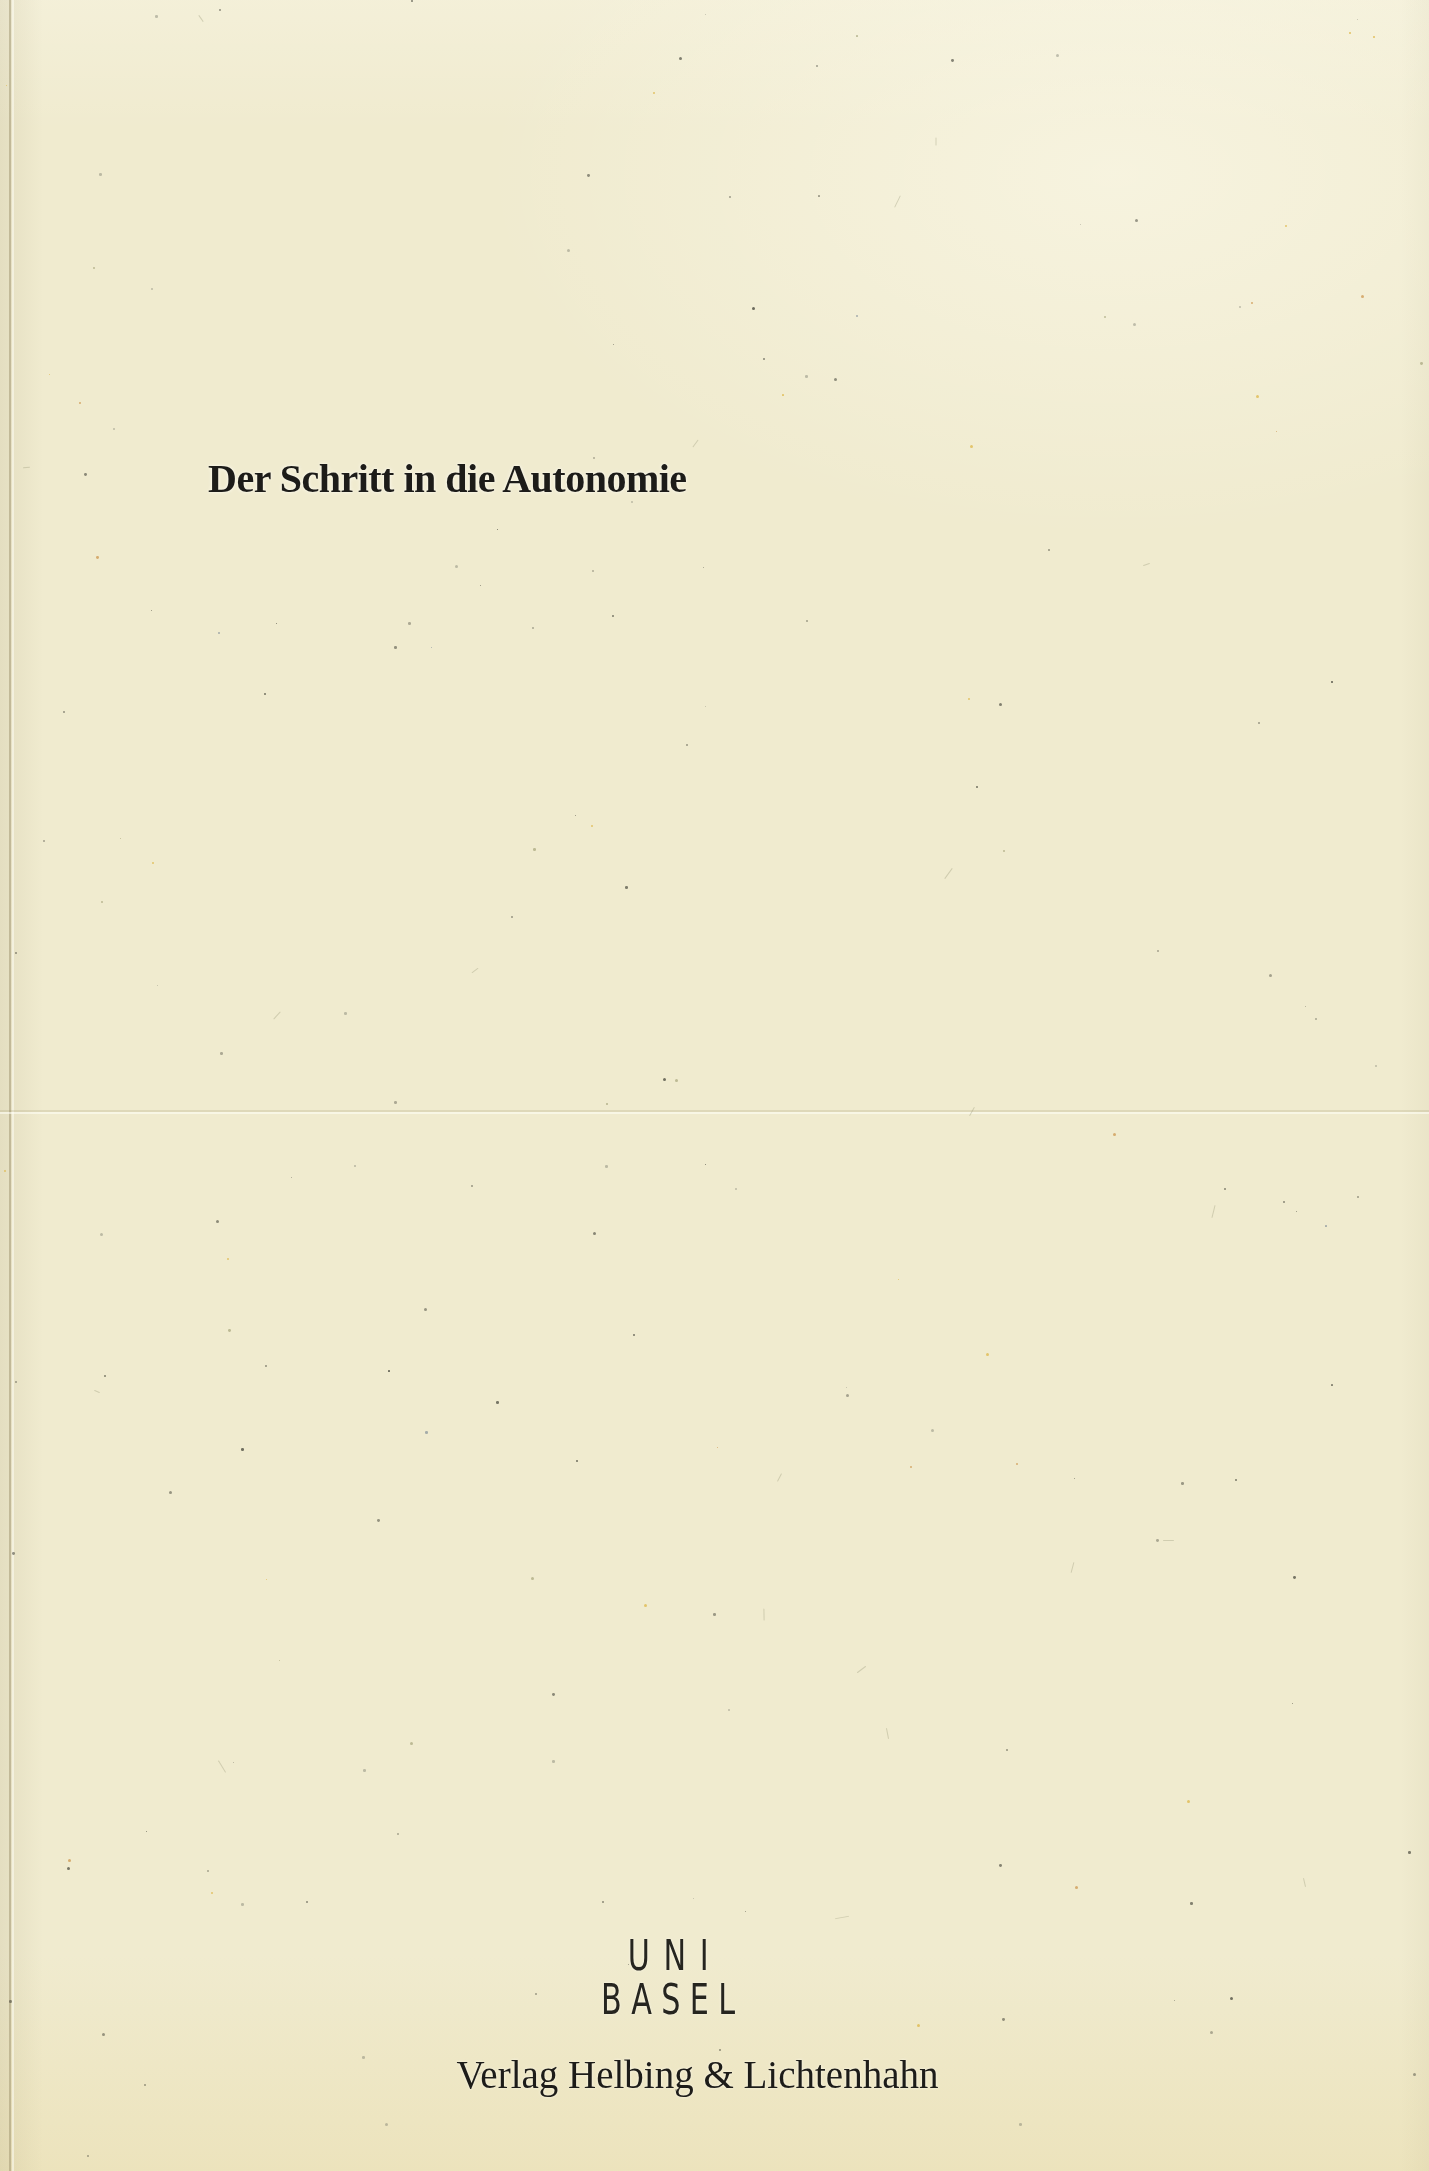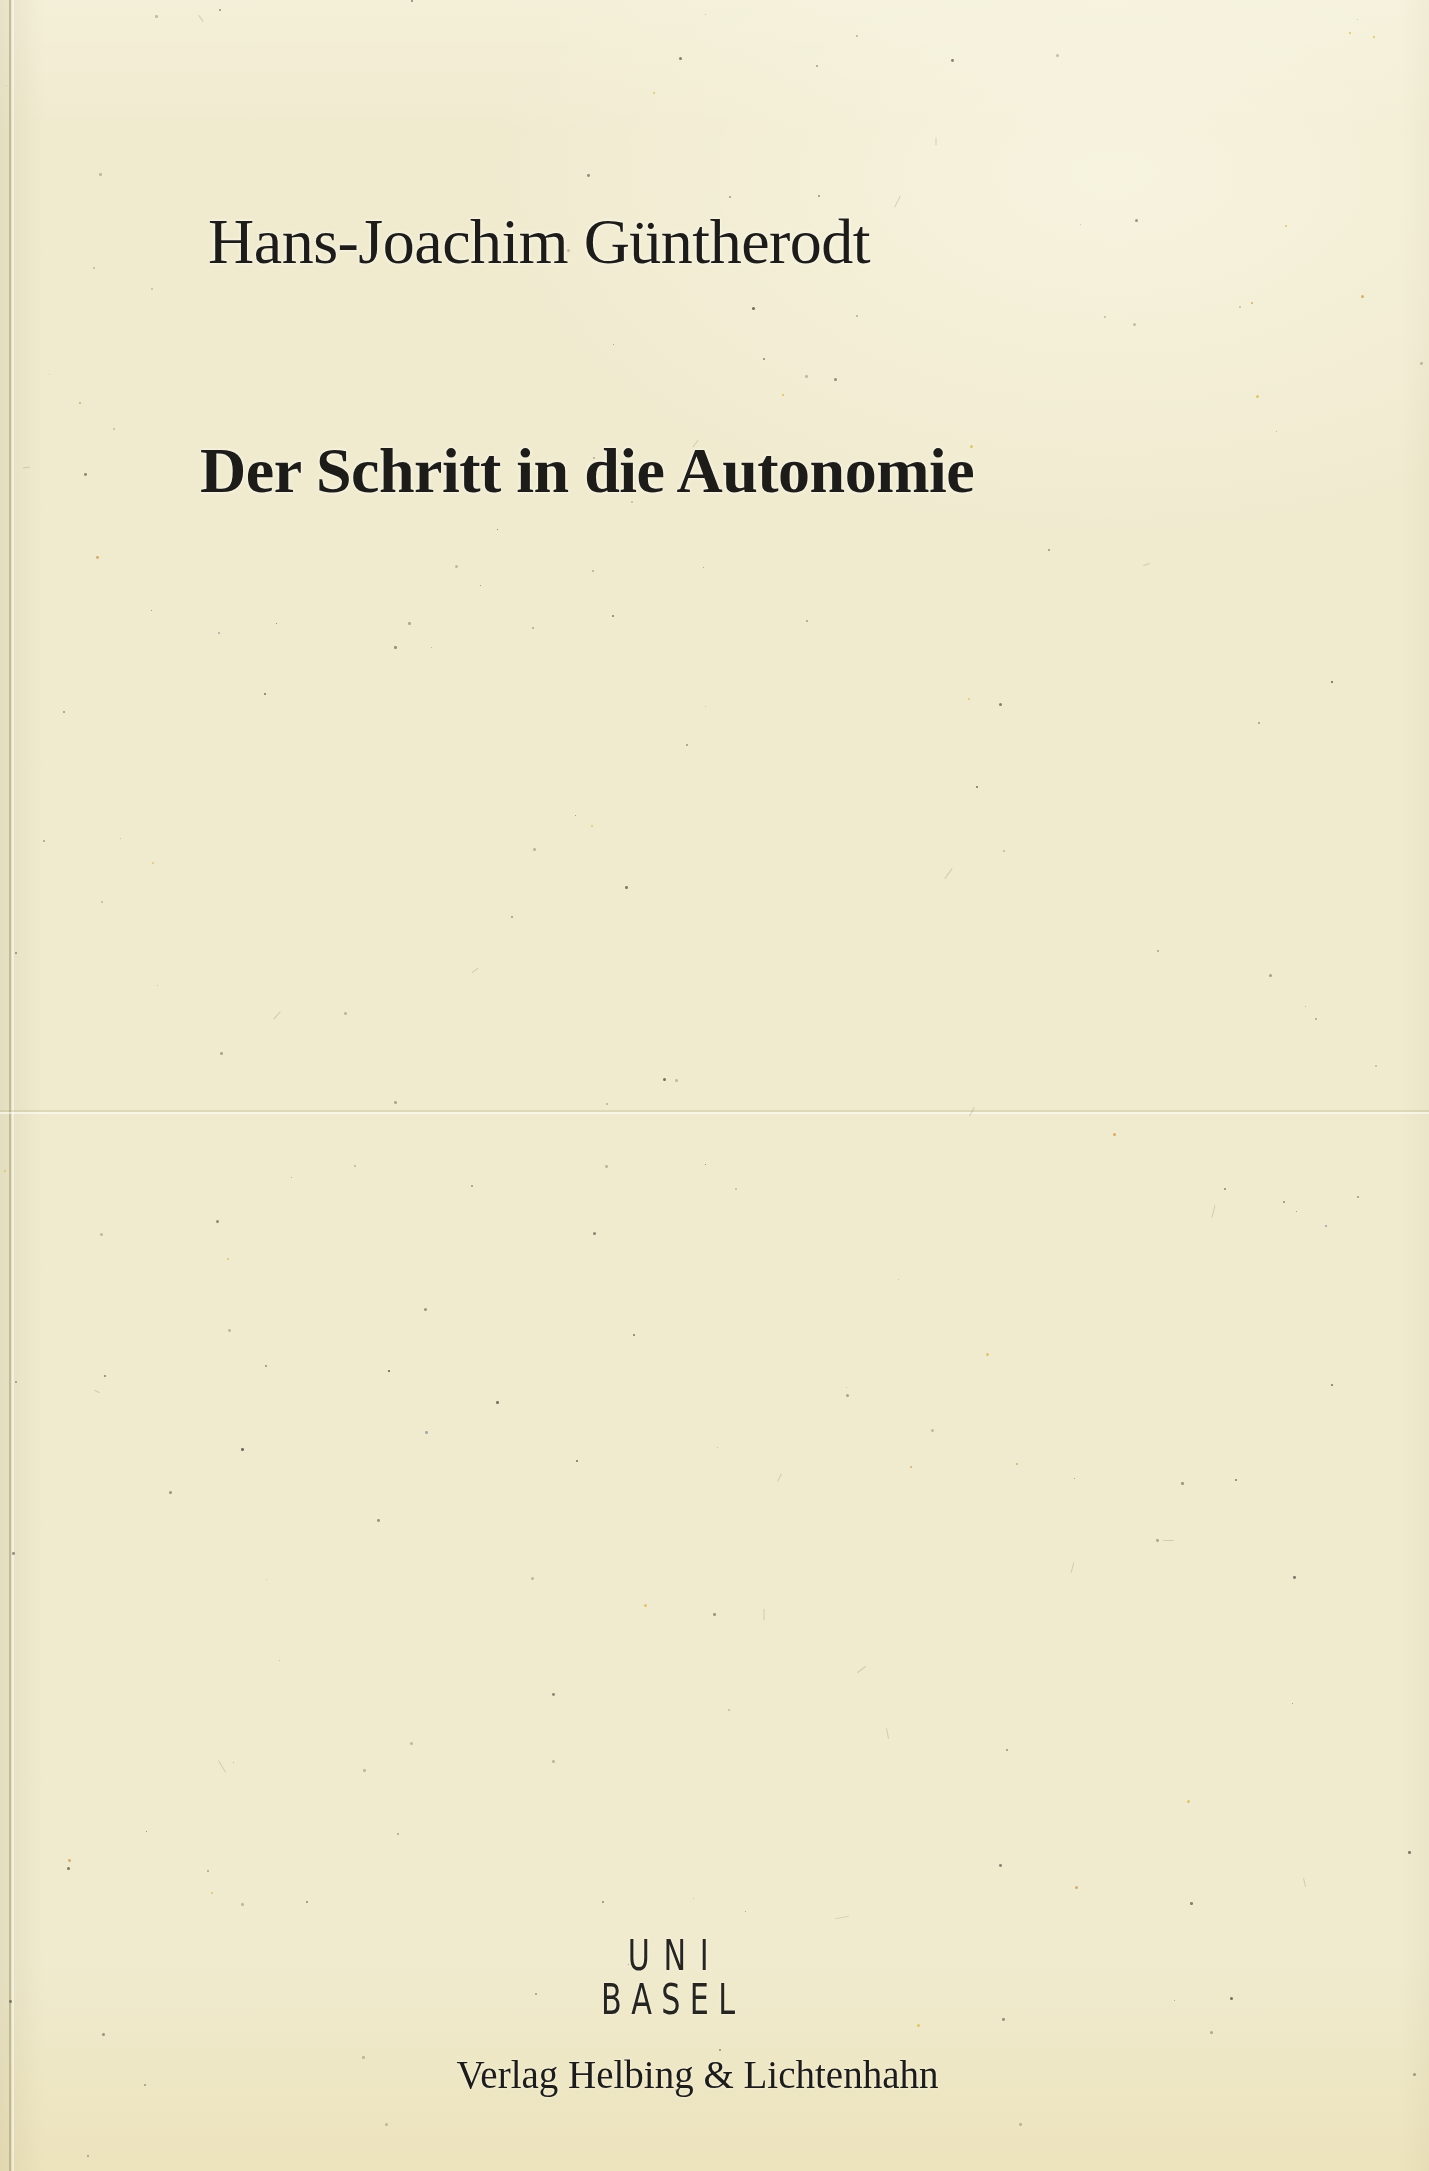--- a/index.html
+++ b/index.html
@@ -37,22 +37,22 @@
 
   
   .author {
     position: absolute; left: 208px; top: 210px;
     font-size: 64px; font-weight: normal; letter-spacing: -0.5px;
     margin: 0; line-height: 1;
     text-shadow: 0 0 4px rgba(252,250,238,0.95), 0 0 2px rgba(252,250,238,0.9);
   }
   .title {
     position: absolute; left: 200px; top: 434px;
-    font-size: 64px; font-weight: bold; letter-spacing: -0.5px;
-    margin: 0; line-height: 74px;
+    font-size: 40px; font-weight: bold; letter-spacing: -0.5px;
+    margin: 8px; line-height: 74px;
     text-shadow: 0 0 4px rgba(252,250,238,0.95), 0 0 2px rgba(252,250,238,0.9);
   }
   .title div { white-space: nowrap; }
 
   .logo-svg { position: absolute; left: 535px; top: 1618px; width: 285px; height: 285px; }
 
   .wordmark {
     position: absolute; left: 0; top: 1935px; width: 100%;
     text-align: center;
     transform: translateX(-46px);
@@ -286,21 +286,20 @@
       <div class="fiber" style="left: 932px; top: 141px; width: 8px; background: rgba(150, 150, 118, 0.35); transform: rotate(90deg);"></div>
       <div class="fiber" style="left: 1300px; top: 1882px; width: 9px; background: rgba(150, 150, 118, 0.35); transform: rotate(77deg);"></div>
       <div class="fiber" style="left: 891px; top: 201px; width: 13px; background: rgba(150, 150, 118, 0.35); transform: rotate(116deg);"></div>
       <div class="fiber" style="left: 272px; top: 1015px; width: 10px; background: rgba(150, 150, 118, 0.35); transform: rotate(133deg);"></div>
       <div class="fiber" style="left: 197px; top: 18px; width: 8px; background: rgba(150, 150, 118, 0.35); transform: rotate(55deg);"></div>
       <div class="fiber" style="left: 775px; top: 1477px; width: 9px; background: rgba(150, 150, 118, 0.35); transform: rotate(117deg);"></div>
       <div class="fiber" style="left: 215px; top: 1766px; width: 14px; background: rgba(150, 150, 118, 0.35); transform: rotate(59deg);"></div>
       <div class="fiber" style="left: 967px; top: 1111px; width: 10px; background: rgba(150, 150, 118, 0.35); transform: rotate(120deg);"></div>
     </div>
 
-  <h2 class="author">Hans-Joachim Güntherodt</h2>
 
   <h1 class="title">
     <div>Der Schritt in die Autonomie</div>
   </h1>
 
   <svg class="logo-svg" viewBox="-3.05 -3.05 6.1 6.1" xmlns="http://www.w3.org/2000/svg">
     <defs>
       <g id="hv-lines">
         <line x1="-1" y1="-3" x2="-1" y2="3"></line>
         <line x1="1" y1="-3" x2="1" y2="3"></line>

